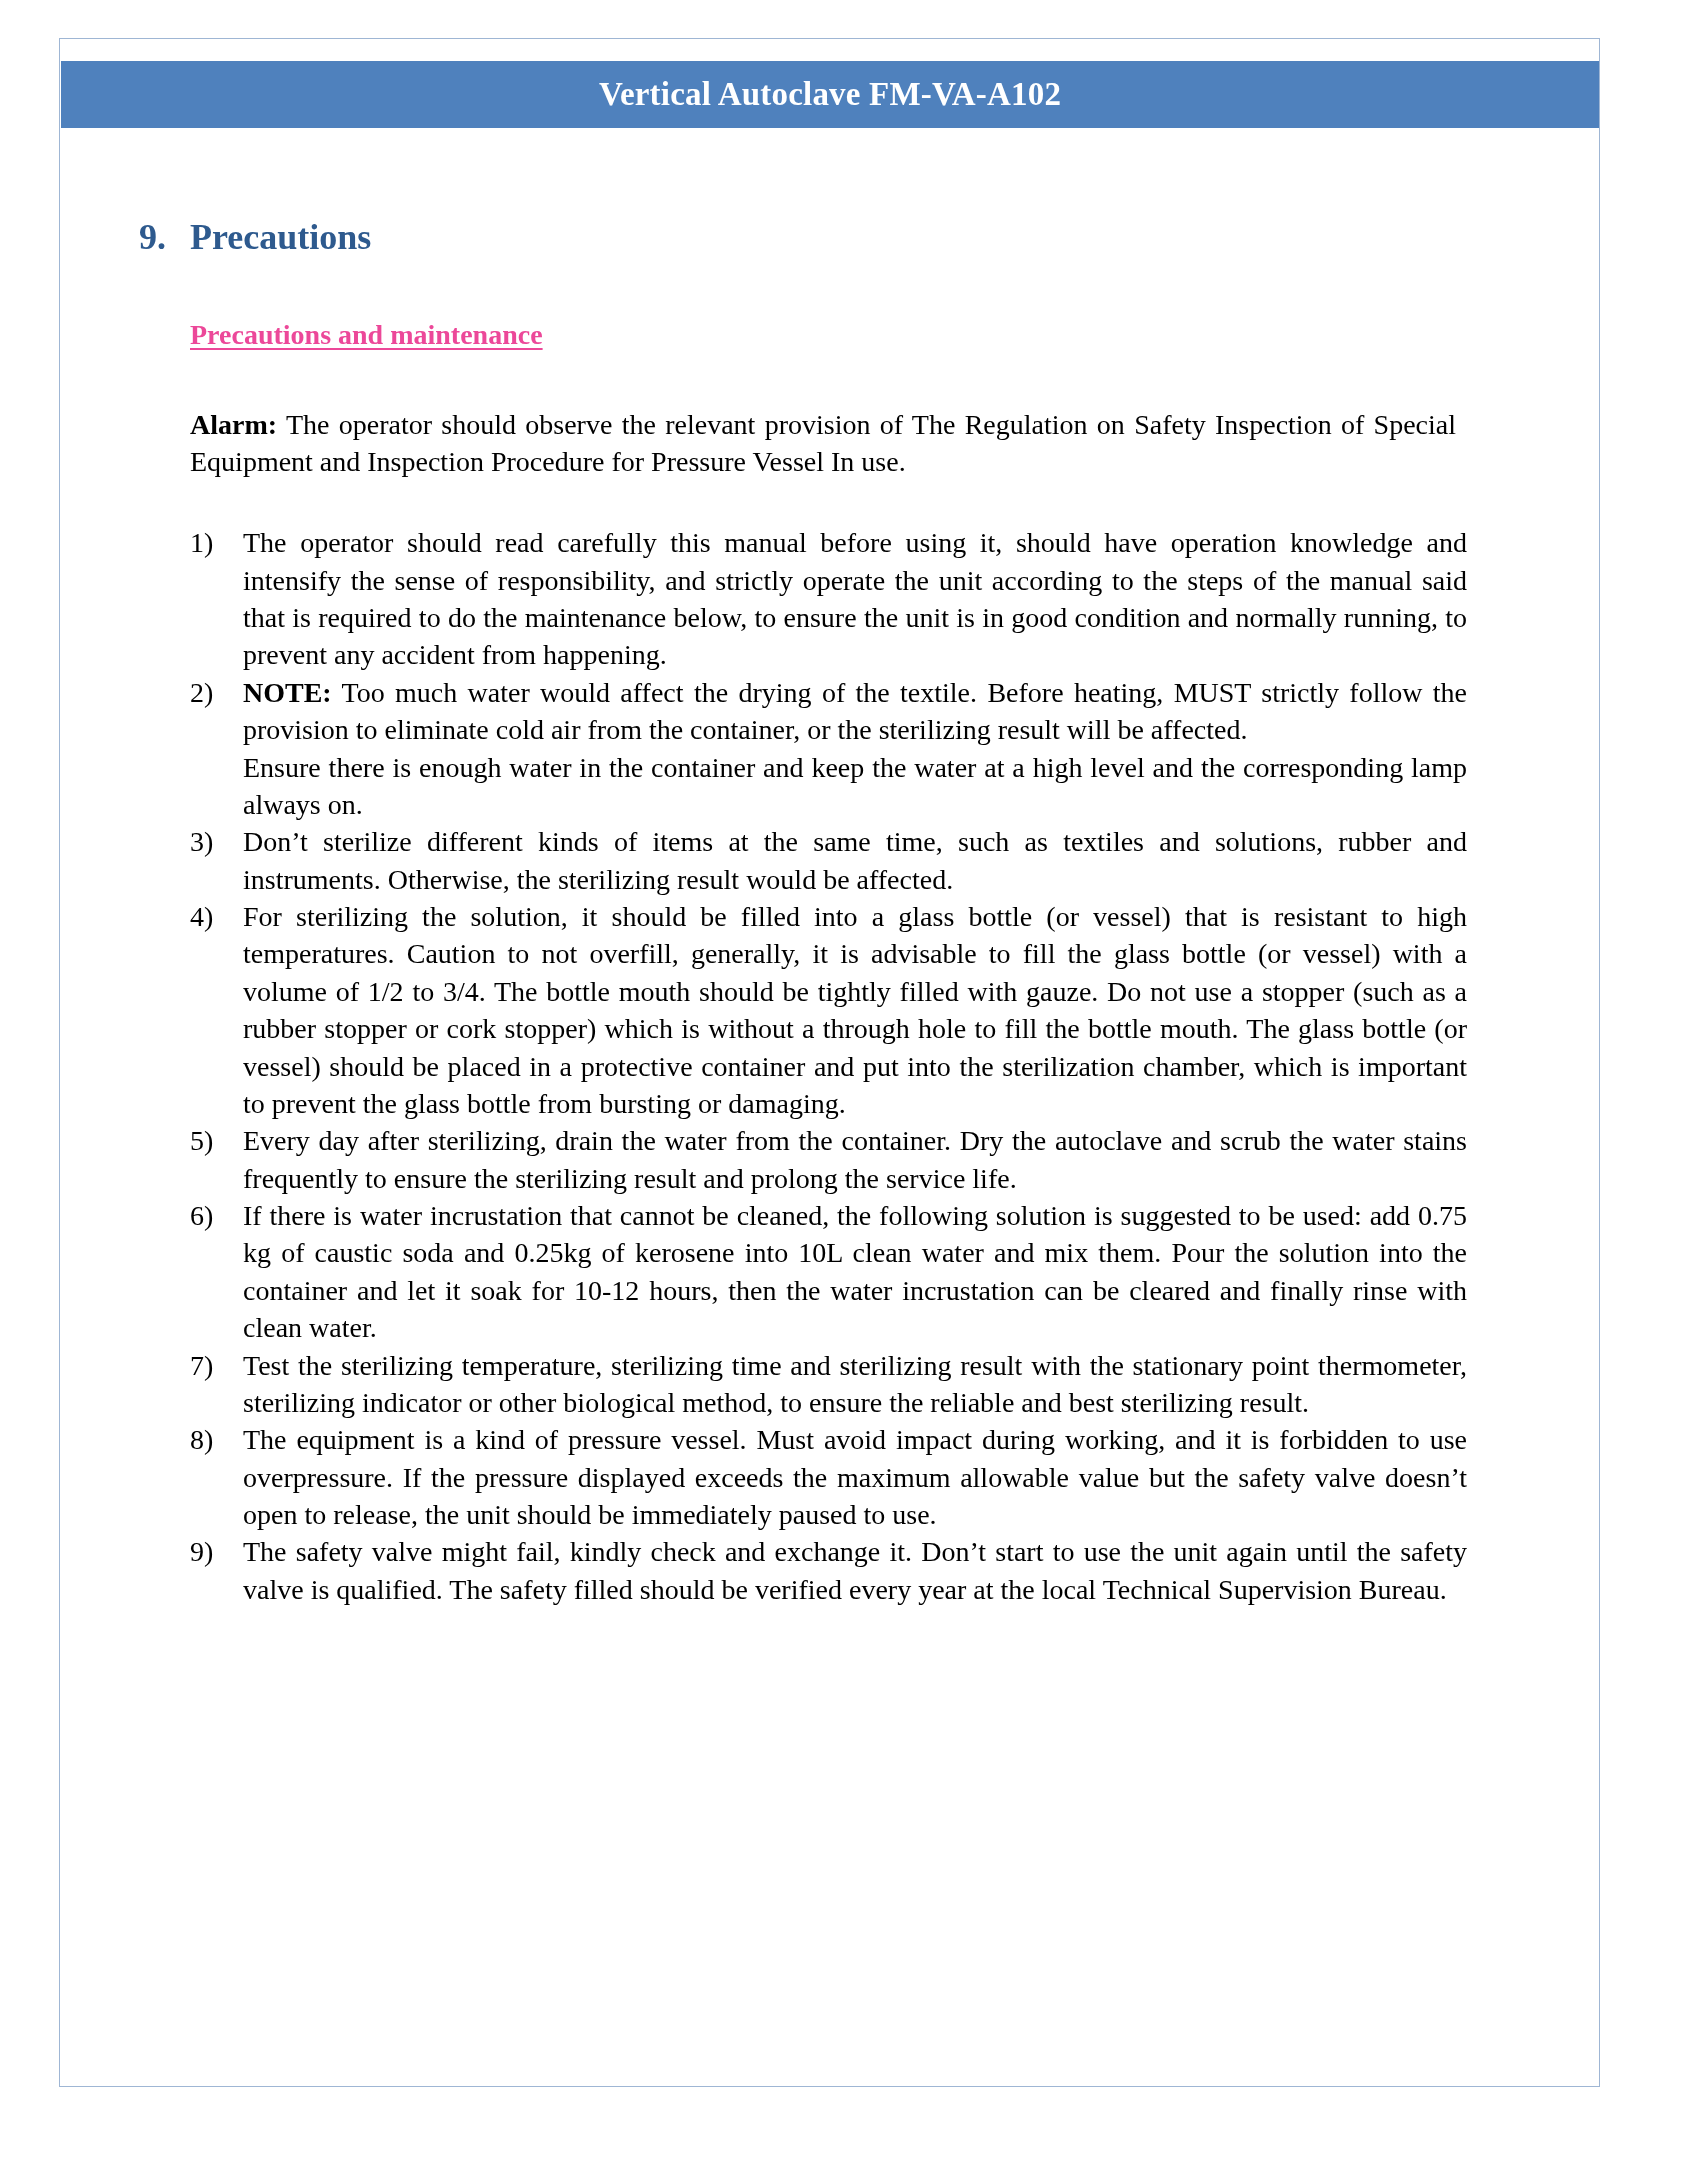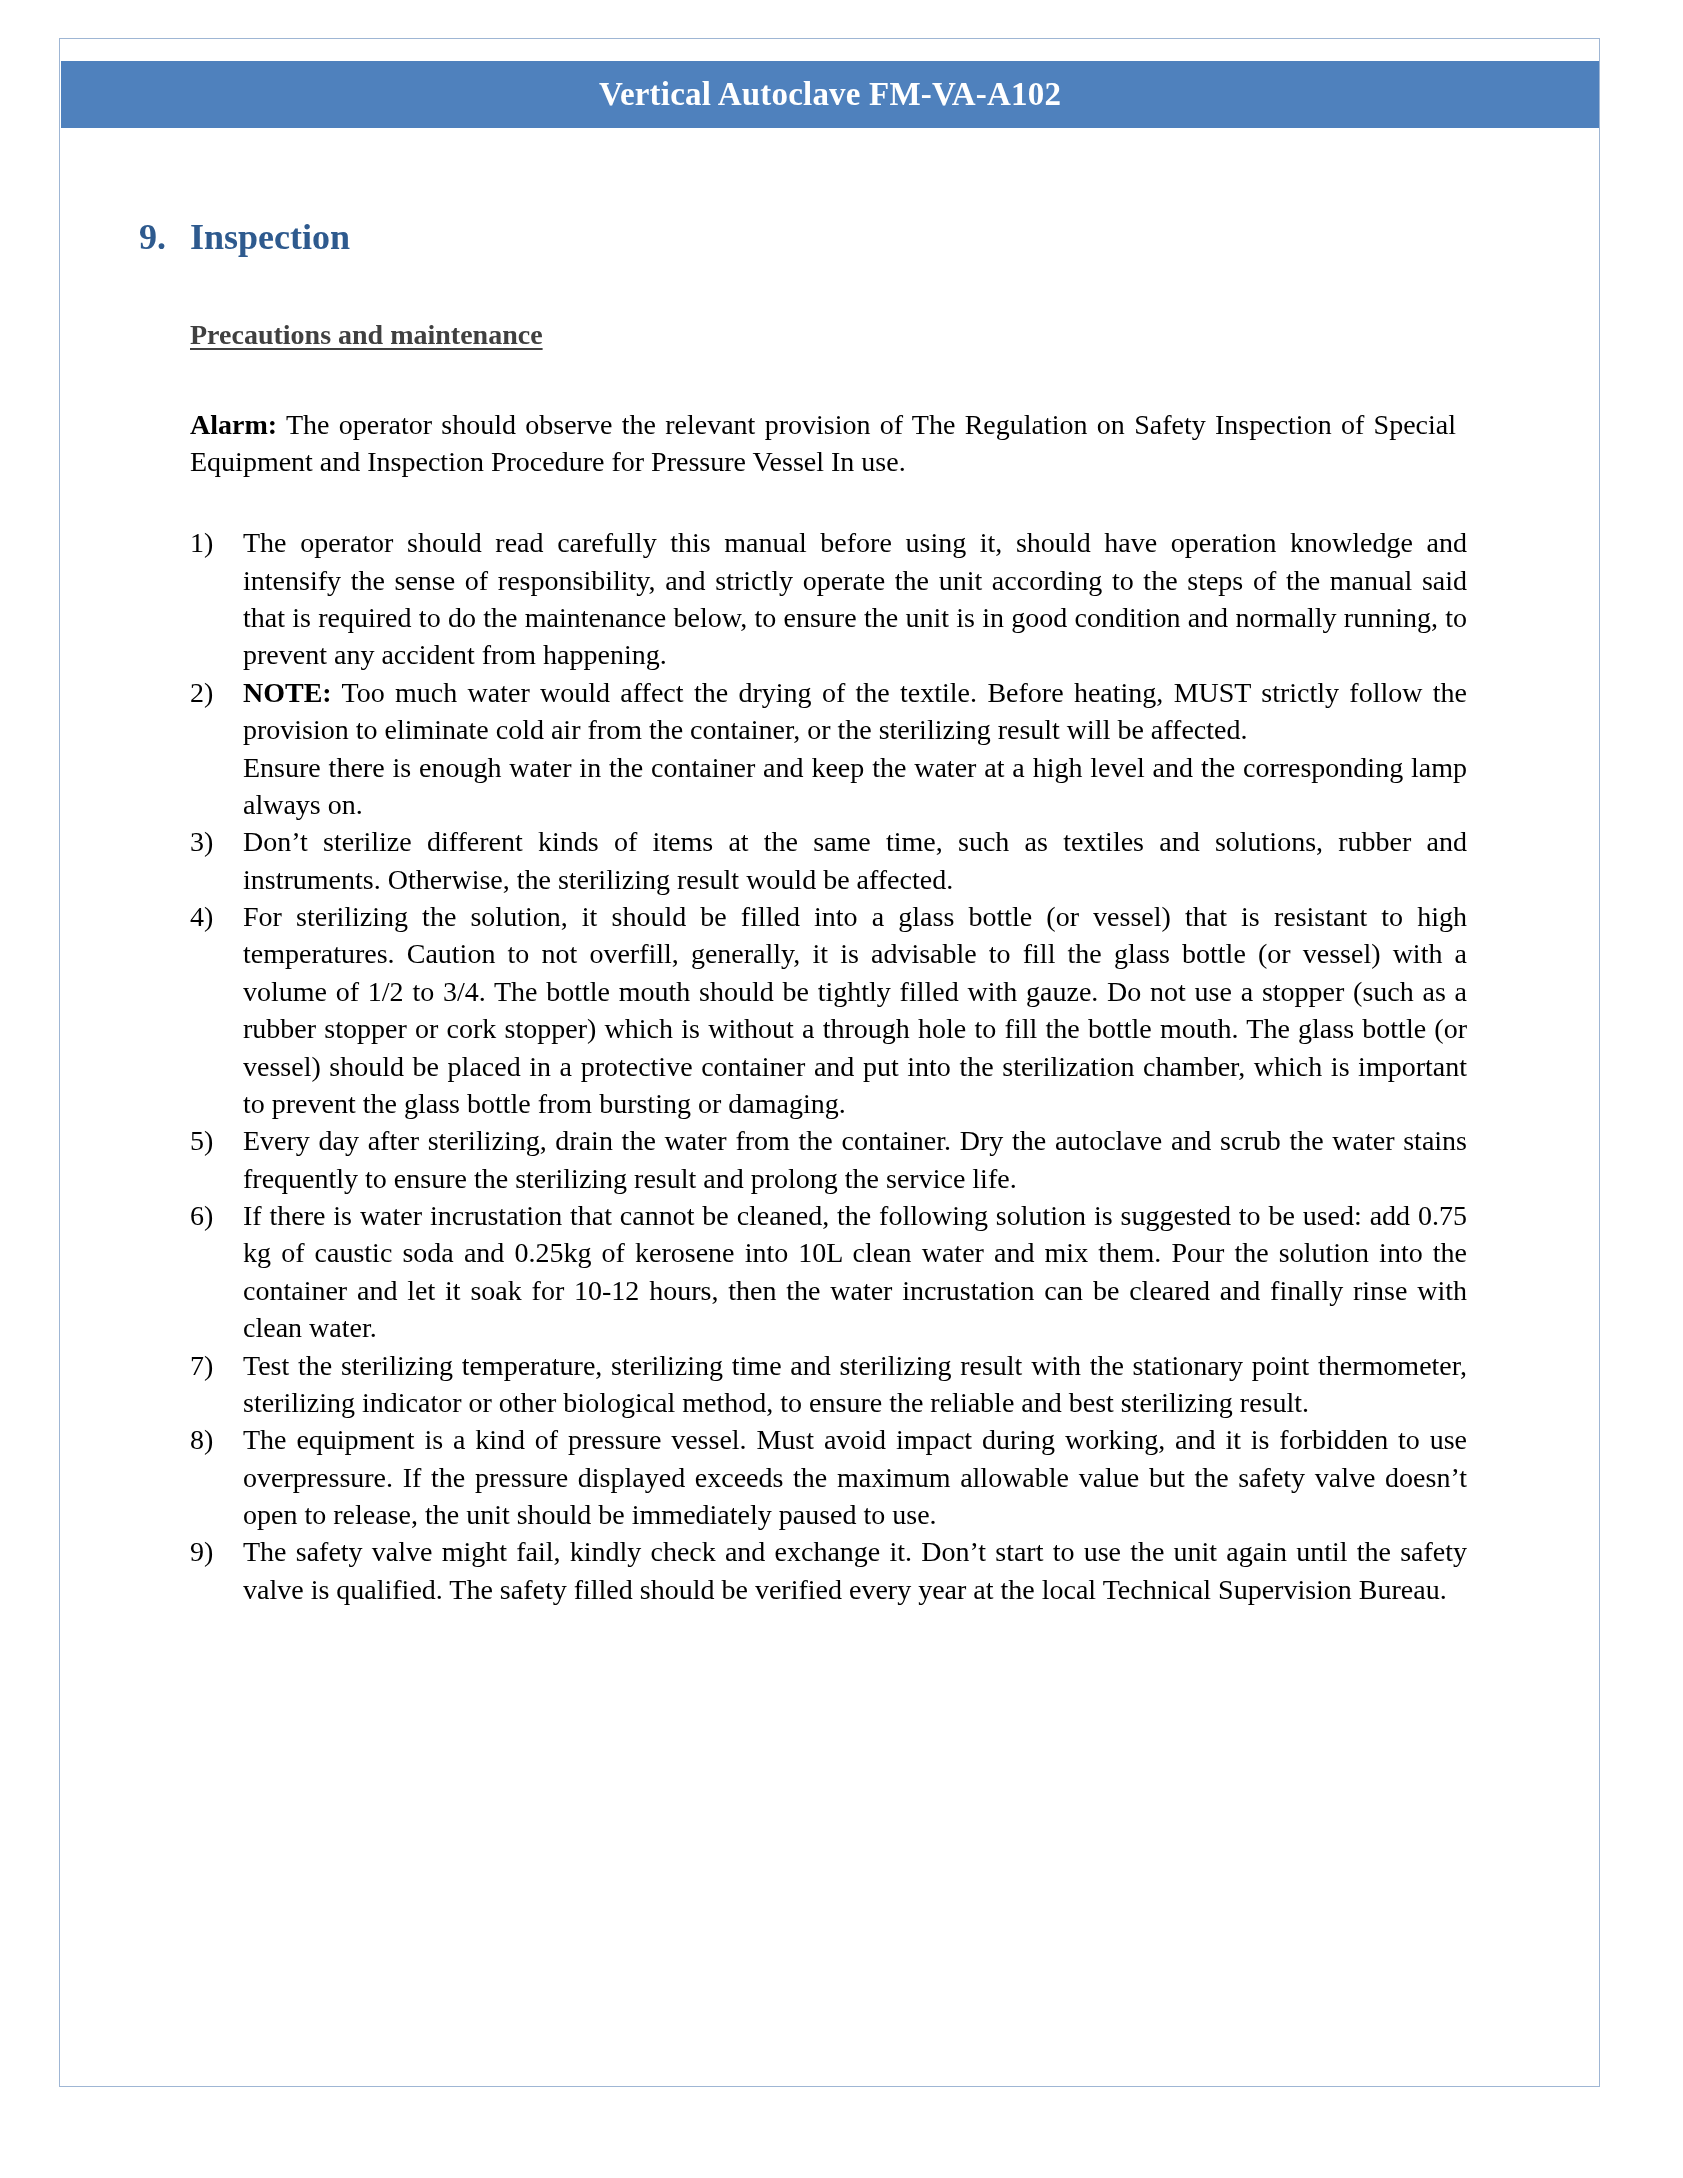--- a/index.html
+++ b/index.html
@@ -77,21 +77,21 @@
     line-height: 1.1;
   }
   .section-heading .sec-num {
     width: 51px;
     flex: 0 0 51px;
   }
 
   .sub-heading {
     font-weight: bold;
     font-size: 28px;
-    color: #404040;
+    color: #ec4899;
     text-decoration: underline;
     text-underline-offset: 4px;
     margin: 0 13px 55px 0;
     line-height: 1.15;
     display: inline-block;
   }
 
   .para {
     font-size: 28px;
     line-height: 1.33;
@@ -149,21 +149,21 @@
   <div class="page-border"></div>
 
   <div class="header-band">
     <div class="header-title">Vertical Autoclave FM-VA-A102</div>
   </div>
 
   <div class="content">
 
     <h2 class="section-heading">
       <span class="sec-num">9.</span>
-      <span>Inspection</span>
+      <span>Precautions</span>
     </h2>
 
     <div><span class="sub-heading">Precautions and maintenance</span></div>
 
     <p class="para"><b>Alarm:</b><span> The operator should observe the relevant provision of The Regulation on Safety Inspection of Special Equipment and Inspection Procedure for Pressure Vessel In use.</span></p>
 
     <ol class="main-list">
 
       <li>
         <span class="marker">1)</span>

